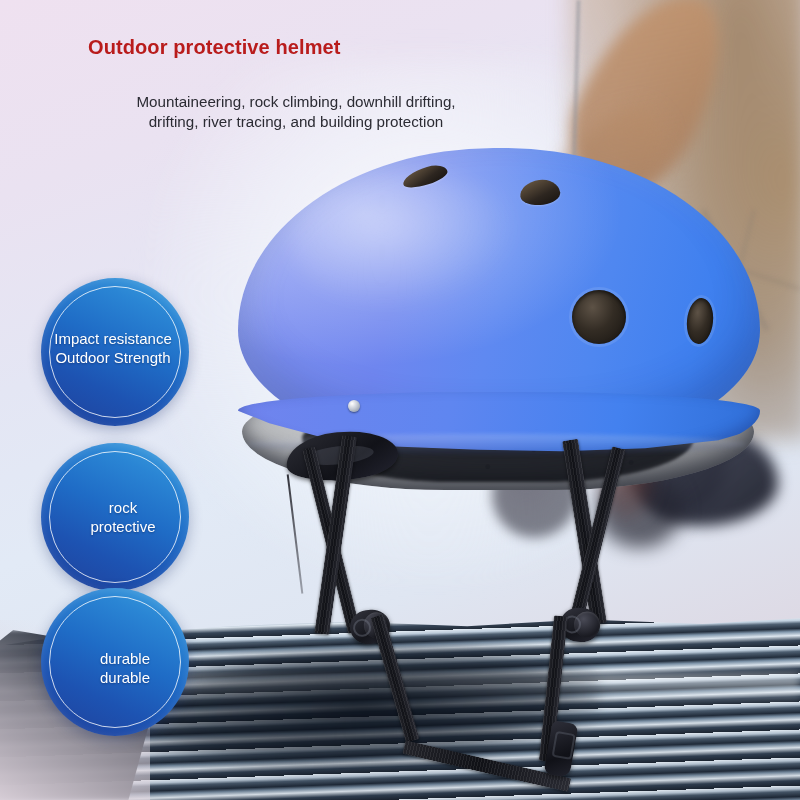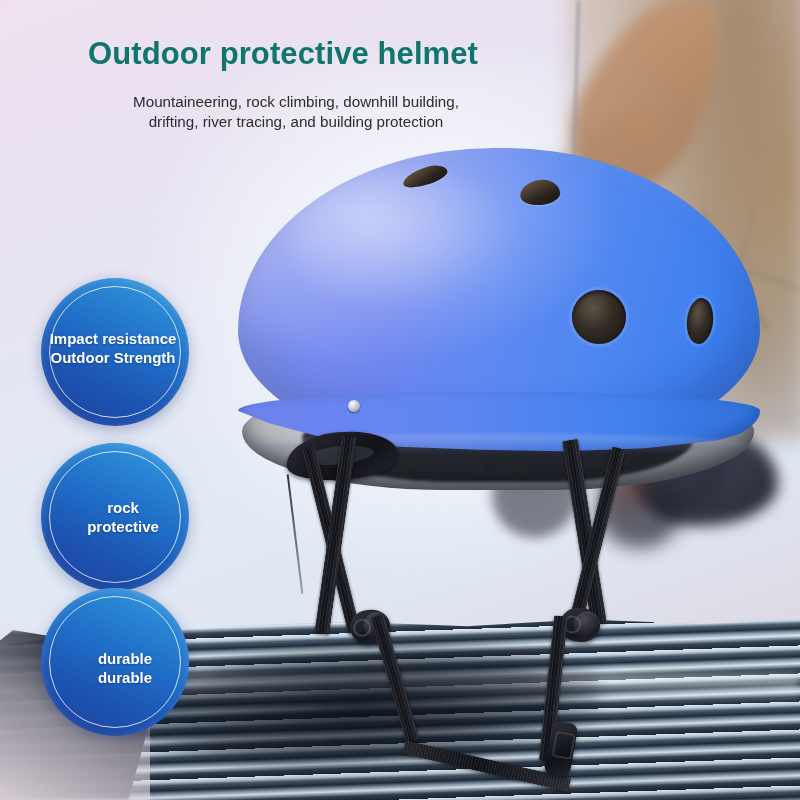--- a/index.html
+++ b/index.html
@@ -155,22 +155,22 @@
   }
   
   .rock-wash {
     position:absolute; left:0; bottom:0; width:150px; height:180px;
     background:linear-gradient(25deg, rgba(222,212,221,.96) 0%, rgba(222,212,221,.55) 45%, rgba(222,212,221,0) 78%);
   }
 
   
   .headline {
     position:absolute; left:88px; top:36px;
-    font-size:31px; font-weight:bold; letter-spacing:.1px;
-    color:#0f766e;
+    font-size:20px; font-weight:bold; letter-spacing:.1px;
+    color:#b91c1c;
     white-space:nowrap;
   }
   .subline {
     position:absolute; left:96px; top:92px;
     width:400px;
     font-size:15.2px; line-height:20px;
     color:#2b2b33;
     text-align:center;
   }
   .subline span { display:block; }
@@ -396,21 +396,21 @@
   .badge::after {
     content:"";
     position:absolute; inset:8px;
     border-radius:50%;
     border:1.4px solid rgba(255,255,255,.78);
     pointer-events:none;
   }
   .badge-text {
     position:relative; z-index:2;
     color:#ffffff;
-    font-size:15px; font-weight:bold; line-height:19px;
+    font-size:15px; font-weight:normal; line-height:19px;
     text-align:center;
     text-shadow:0 1px 2px rgba(10,30,80,.45);
     padding:0 8px;
   }
   .badge-text span { display:block; white-space:nowrap; }
   .badge-1 { left:41px; top:278px; }
   .badge-2 { left:41px; top:443px; }
   .badge-3 { left:41px; top:588px; }
   
   .badge-1 .badge-text { transform:translate(-2px,-4px); }
@@ -438,21 +438,21 @@
   <div class="rock">
     <div class="rock-body"></div>
     <div class="rock-hi"></div>
     <div class="rock-shadow"></div>
     <div class="rock-left"></div>
     <div class="rock-wash"></div>
   </div>
 
   <div class="headline">Outdoor protective helmet</div>
   <div class="subline">
-    <span>Mountaineering, rock climbing, downhill building,</span>
+    <span>Mountaineering, rock climbing, downhill drifting,</span>
     <span>drifting, river tracing, and building protection</span>
   </div>
 
   <div class="helmet">
     <div class="h-shadow"></div>
     <div class="liner"></div>
     <div class="cavity"></div>
     <div class="shell"></div>
     <div class="brim"></div>
     <div class="brim-edge"></div>

